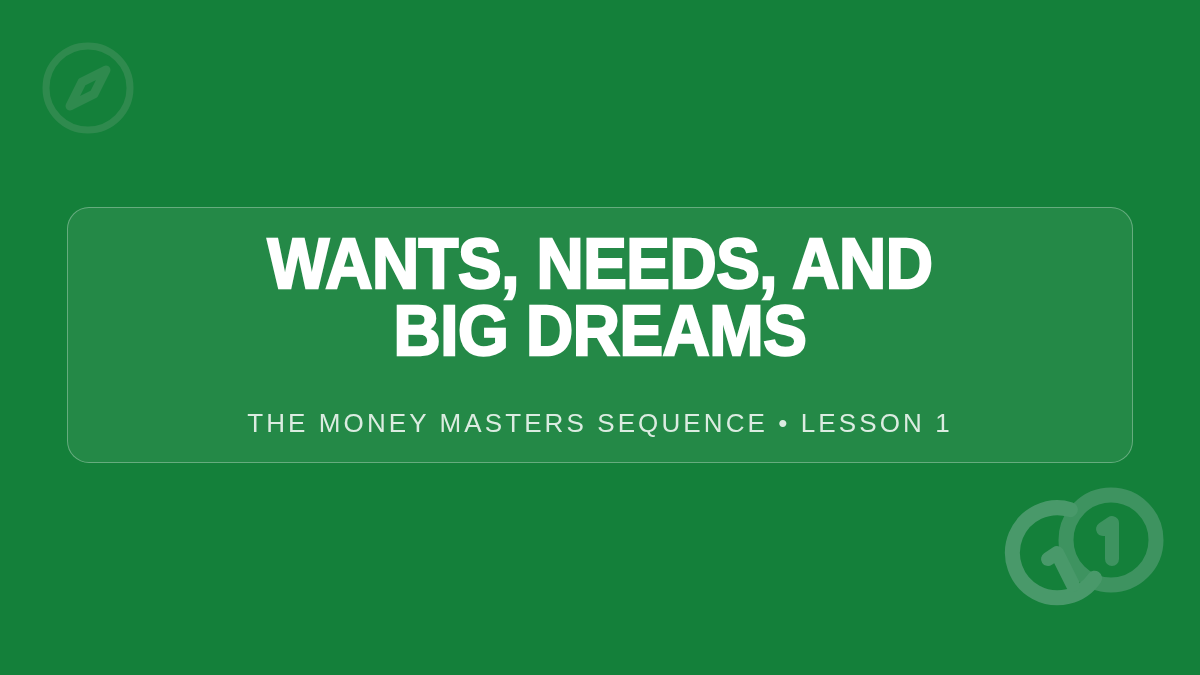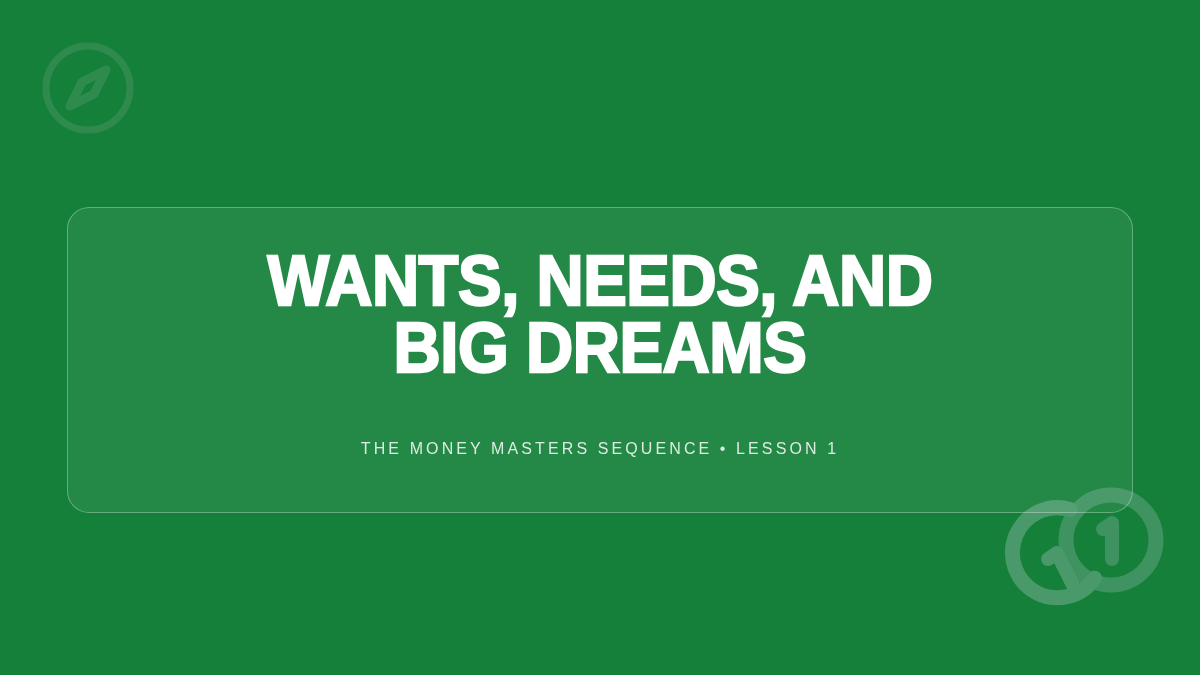--- a/index.html
+++ b/index.html
@@ -41,21 +41,21 @@
     width: 165px;
     height: 160px;
   }
 
   
   #title-card {
     position: absolute;
     left: 67px;
     top: 207px;
     width: 1066px;
-    height: 306px;
+    height: 256px;
     box-sizing: border-box;
     background: rgba(255, 255, 255, 0.072);
     border: 1px solid rgba(255, 255, 255, 0.30);
     border-radius: 22px;
     display: flex;
     flex-direction: column;
     align-items: center;
     justify-content: center;
   }
 
@@ -70,27 +70,27 @@
     line-height: 0.94;
     letter-spacing: -0.5px;
     text-transform: uppercase;
     transform: scaleX(0.92);
     transform-origin: center;
     -webkit-text-stroke: 2.4px #ffffff;
     paint-order: stroke fill;
   }
 
   #slide-subtitle {
-    margin: 14px;
+    margin: 0;
     padding-top: 44px;
     text-align: center;
     color: rgba(255, 255, 255, 0.84);
     font-family: "Liberation Sans", sans-serif;
     font-weight: 400;
-    font-size: 16px;
+    font-size: 26px;
     letter-spacing: 3.1px;
     text-transform: uppercase;
     white-space: nowrap;
   }
 </style>
 </head>
 <body>
 
 <div id="slide">
 

